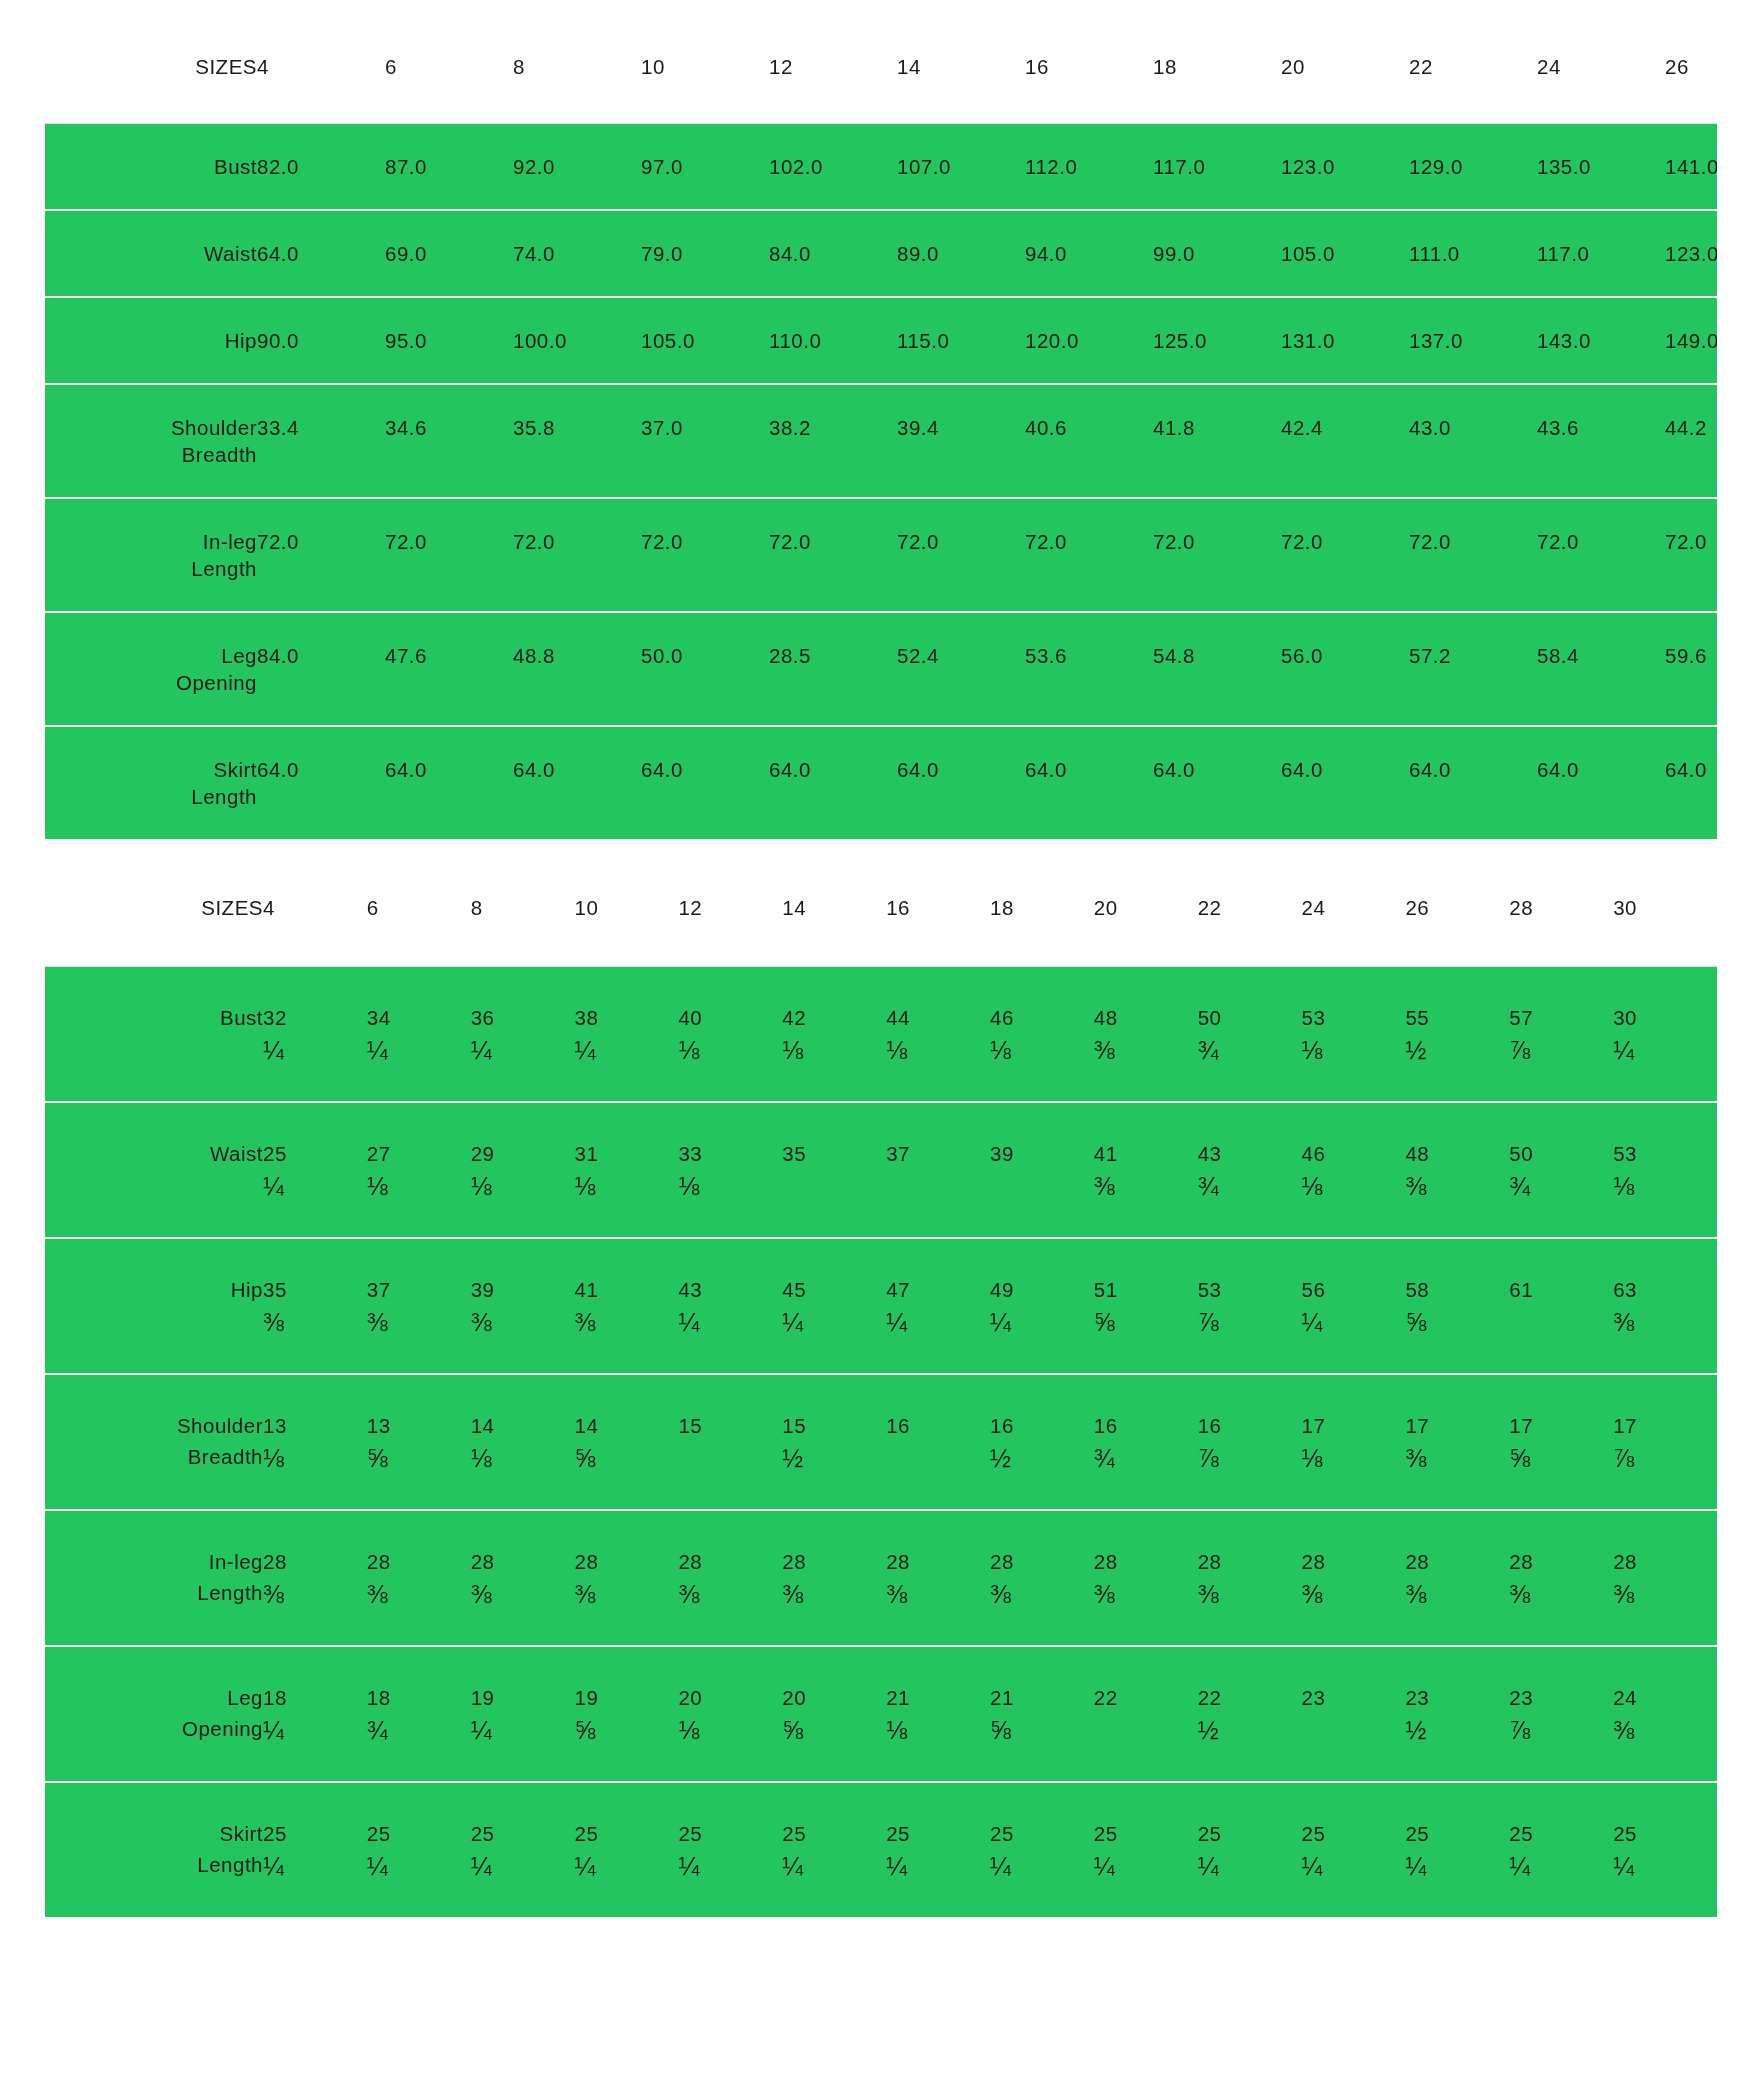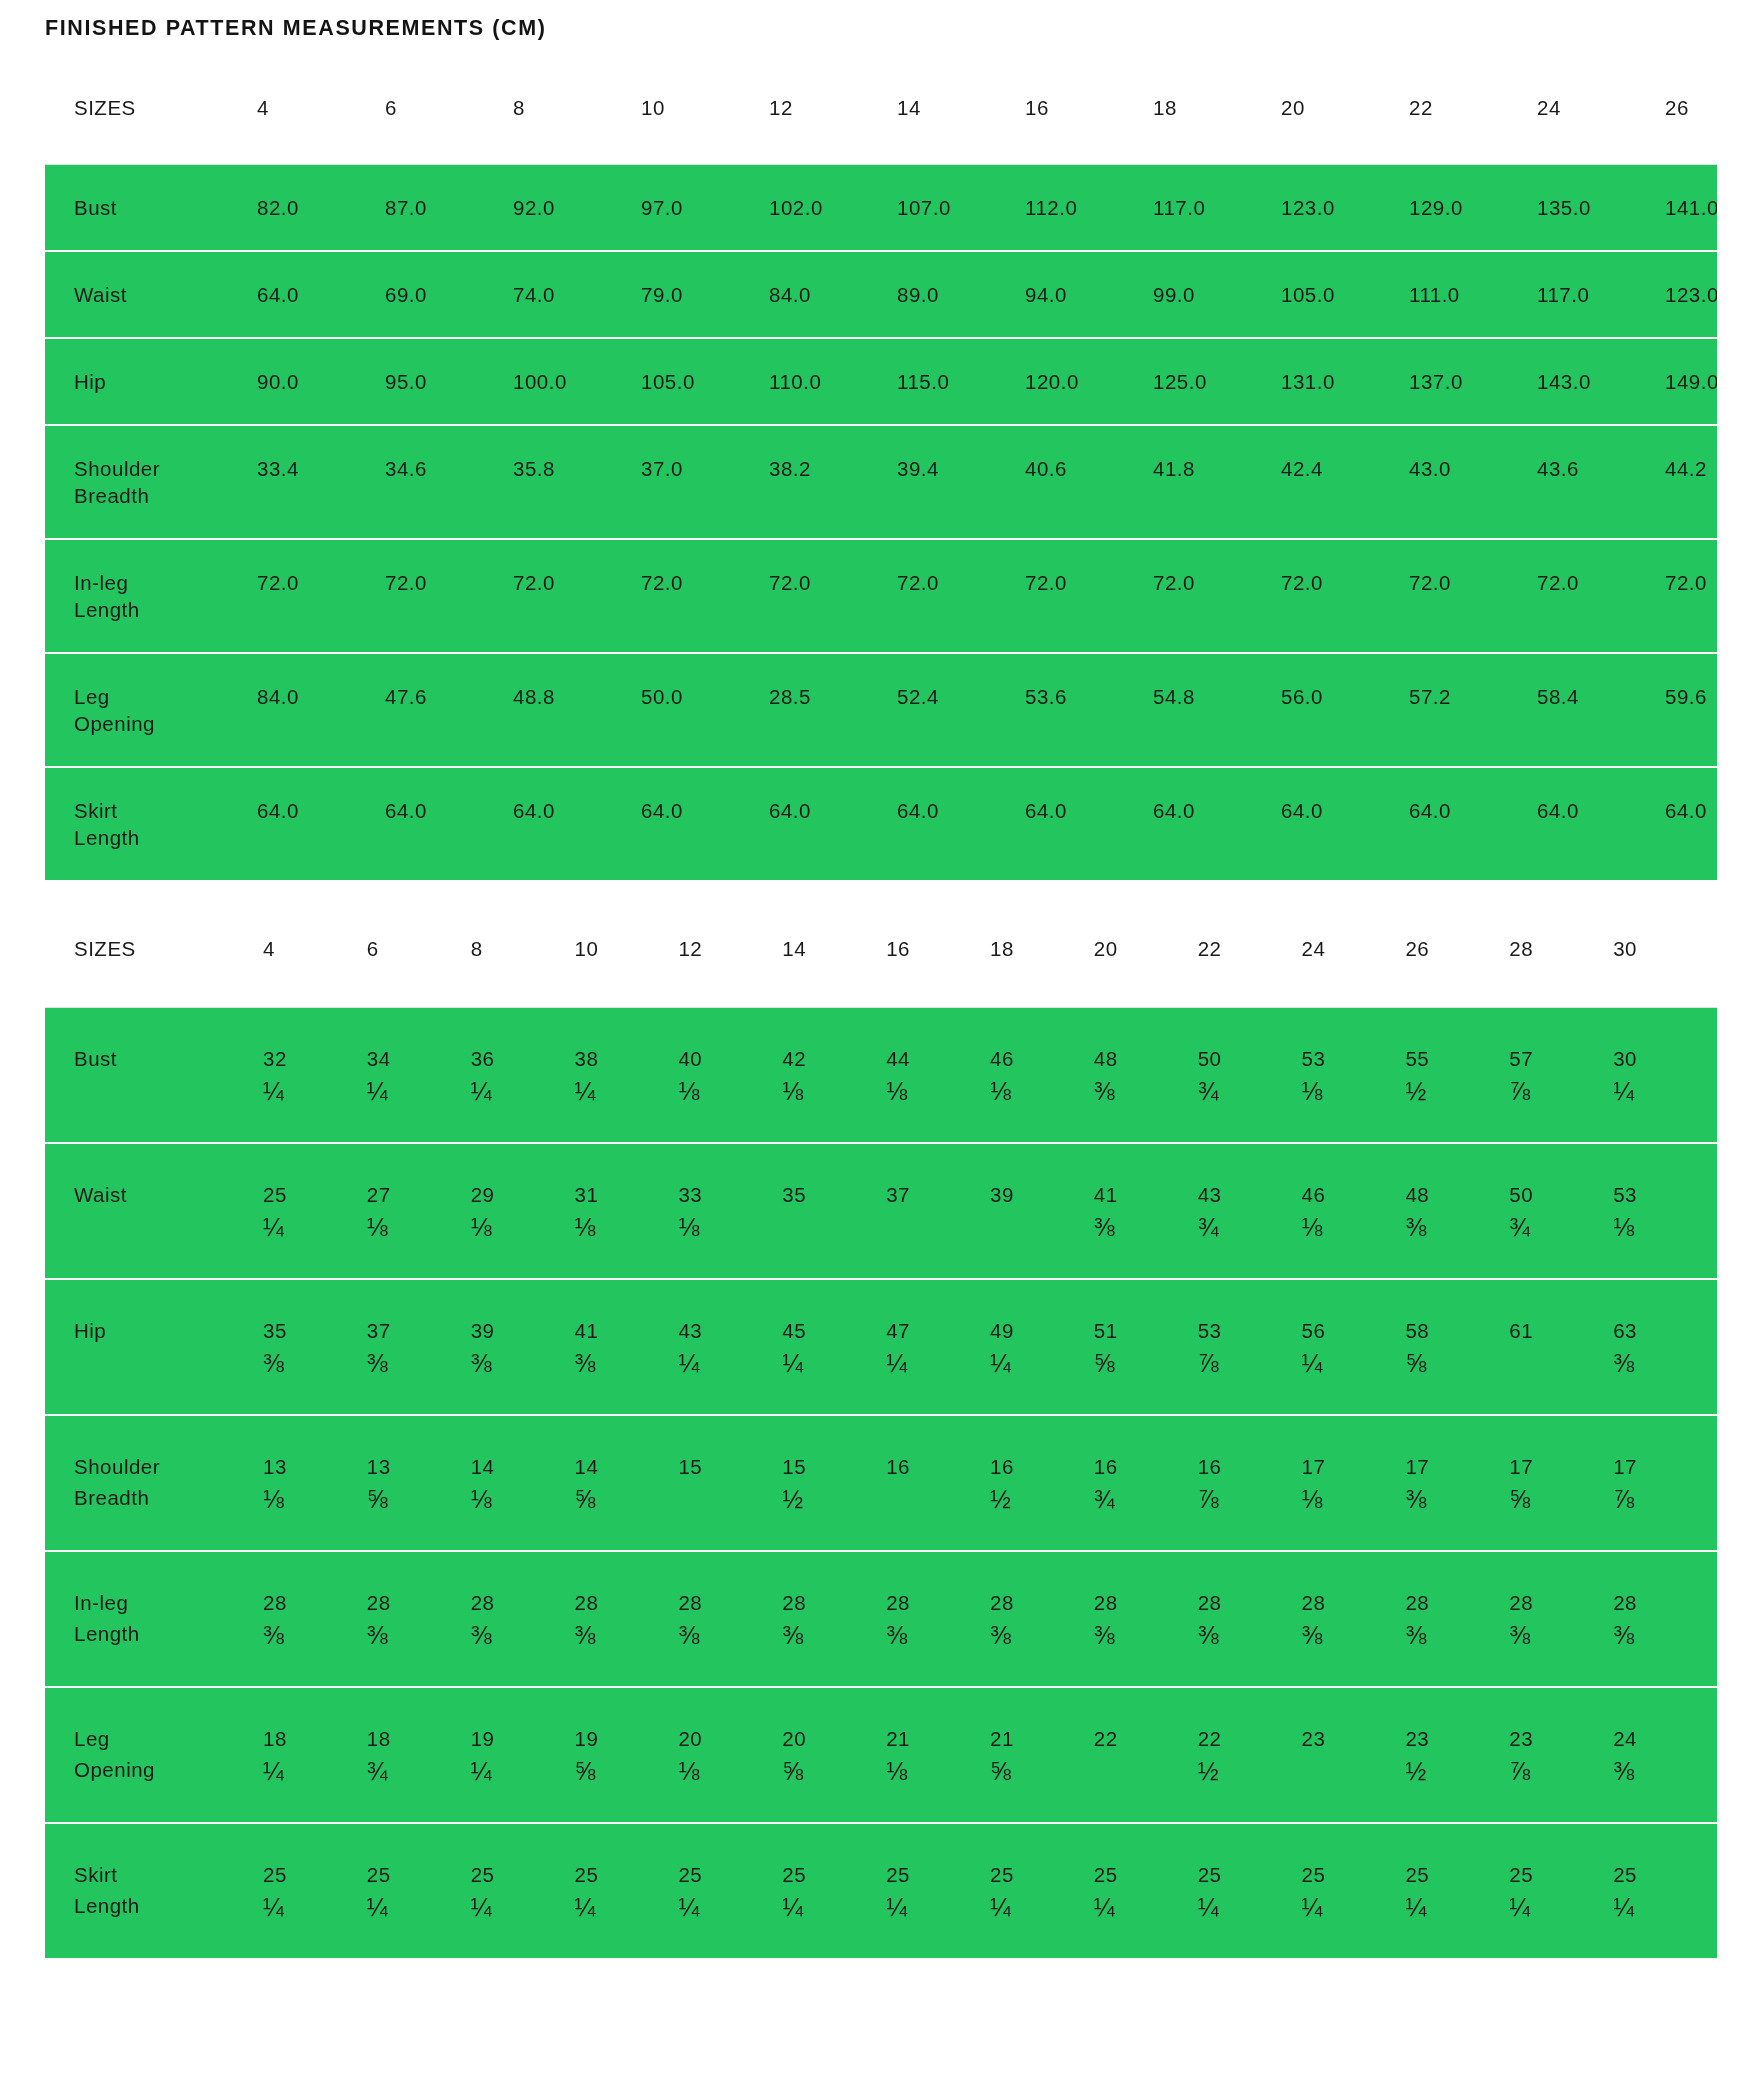--- a/index.html
+++ b/index.html
@@ -52,39 +52,38 @@
     background: #22c55e;
     border-top: 1px solid #e0e0e0;
   }
   .data-row {
     font-size: 20.5px;
   }
   .cm .data-row { padding: 29px 0 29px 0; }
   .in .data-row { padding: 35px 0 33px 0; }
   .data-row + .data-row { border-top: 2px solid #fbfbfb; }
   .cell { min-width: 0; }
-  .label-cell { padding-left: 29px; }
+  .label-cell { padding-left: 29px; text-align: right; }
   .line {
     display: block;
     white-space: nowrap;
   }
   .cm .line { line-height: 27px; }
   .in .line { line-height: 31px; }
   .line.frac {
     font-size: 25px;
   }
   .in .line.frac { line-height: 35px; }
 </style>
 </head>
 <body>
 
 <div>
 
   <section>
-    <h2 class="section-title">FINISHED PATTERN MEASUREMENTS (CM)</h2>
     <div class="table-wrap cm">
         <div class="row header-row">
           <div class="cell label-cell">
             <span class="line">SIZES</span>
           </div>
           <div class="cell">
             <span class="line">4</span>
           </div>
           <div class="cell">
             <span class="line">6</span>

